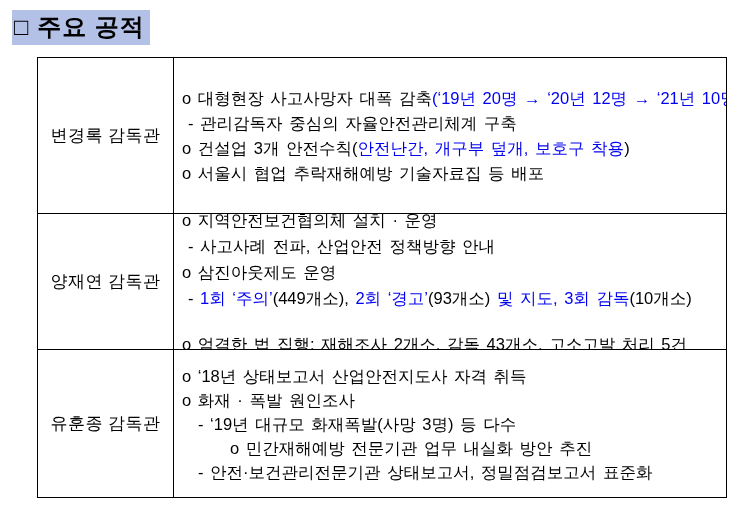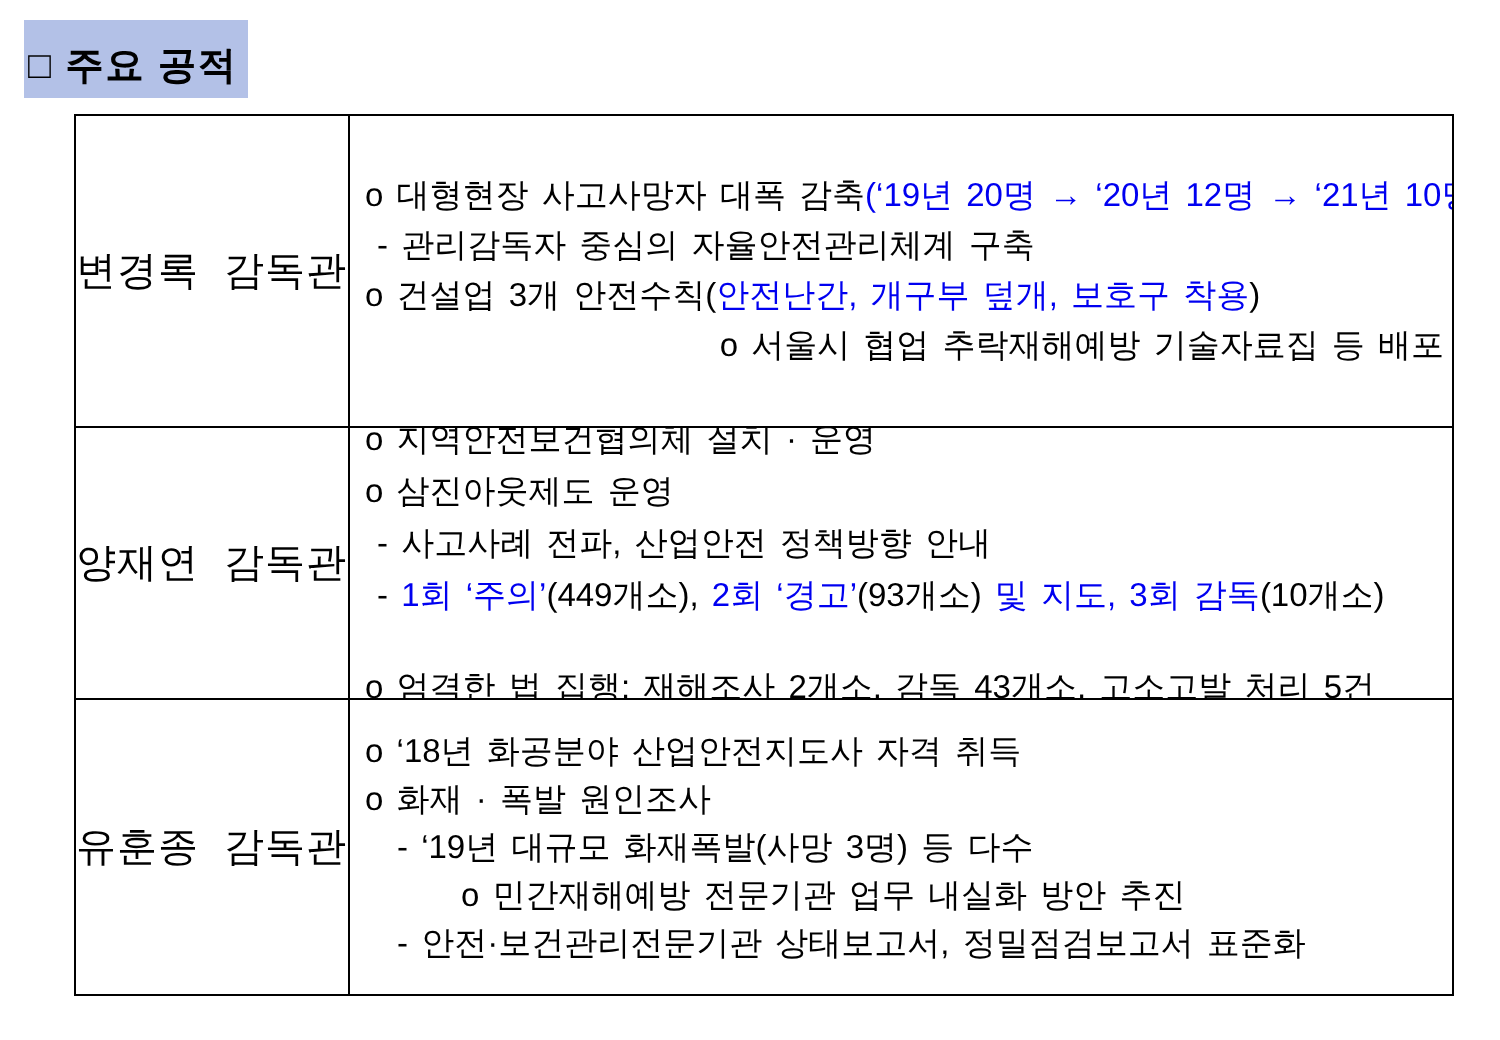--- a/index.html
+++ b/index.html
@@ -18,24 +18,24 @@
   }
   .page { position: relative; width: 750px; height: 520px; background: #fff; }
 
   .title-wrap {
     position: absolute;
     left: 12px; top: 10px;
   }
   .title-highlight {
     display: inline-block;
     background: var(--highlight);
-    font-size: 19px;
+    font-size: 24px;
     font-weight: bold;
     letter-spacing: 1px;
-    padding: 13px 5px 3px 2px;
+    padding: 3px 5px 3px 2px;
     line-height: 1.2;
     white-space: nowrap;
   }
 
   .table {
     position: absolute;
     left: 37px; top: 57px;
     width: 690px;
     border: 1.6px solid var(--border);
     background: #fff;
@@ -43,24 +43,23 @@
   .row { display: flex; width: 100%; }
   .row + .row { border-top: 1.6px solid var(--border); }
   .row.r0 { height: 155px; }
   .row.r1 { height: 136px; }
   .row.r2 { height: 148px; }
 
   .cell-left {
     flex: 0 0 136px;
     border-right: 1.6px solid var(--border);
     display: flex; align-items: center; justify-content: center;
-    font-size: 20px;
+    font-size: 17px;
     white-space: nowrap;
     letter-spacing: 0.5px;
-    font-family: Liberation Mono, monospace;
   }
   .cell-right {
     flex: 1 1 auto;
     display: flex; flex-direction: column; justify-content: center;
     padding: 2px 4px 2px 8px;
     overflow: hidden;
   }
   .line {
     font-size: 16.5px;
     white-space: nowrap;
@@ -81,37 +80,37 @@
     <span class="title-highlight">□ 주요 공적</span>
   </div>
 
   <div class="table" id="achievements-table">
       <div class="row r0">
         <div class="cell-left">변경록 감독관</div>
         <div class="cell-right">
           <div class="line" style="padding-left: 0px;"><span class="seg-black">o 대형현장 사고사망자 대폭 감축</span><span class="seg-blue">(‘19년 20명 → ‘20년 12명 → ‘21년 10명)</span></div>
           <div class="line" style="padding-left: 6px;"><span class="seg-black">- 관리감독자 중심의 자율안전관리체계 구축</span></div>
           <div class="line" style="padding-left: 0px;"><span class="seg-black">o 건설업 3개 안전수칙(</span><span class="seg-blue">안전난간, 개구부 덮개, 보호구 착용</span><span class="seg-black">)</span></div>
-          <div class="line" style="padding-left: 0px; text-align: right;"><span class="seg-black">o 서울시 협업 추락재해예방 기술자료집 등 배포</span></div>
+          <div class="line" style="padding-left: 0px;"><span class="seg-black">o 서울시 협업 추락재해예방 기술자료집 등 배포</span></div>
         </div>
       </div>
       <div class="row r1">
         <div class="cell-left">양재연 감독관</div>
         <div class="cell-right">
           <div class="line" style="padding-left: 0px;"><span class="seg-black">o 지역안전보건협의체 설치 · 운영</span></div>
+          <div class="line" style="padding-left: 6px;"><span class="seg-black">- 사고사례 전파, 산업안전 정책방향 안내</span></div>
           <div class="line" style="padding-left: 0px;"><span class="seg-black">o 삼진아웃제도 운영</span></div>
-          <div class="line" style="padding-left: 6px;"><span class="seg-black">- 사고사례 전파, 산업안전 정책방향 안내</span></div>
           <div class="line" style="padding-left: 6px;"><span class="seg-black">- </span><span class="seg-blue">1회 ‘주의’</span><span class="seg-black">(449개소), </span><span class="seg-blue">2회 ‘경고’</span><span class="seg-black">(93개소) </span><span class="seg-blue">및 지도, 3회 감독</span><span class="seg-black">(10개소)</span></div>
           <div class="line" style="padding-left: 0px; margin-top: 20px;"><span class="seg-black">o 엄격한 법 집행: 재해조사 2개소, 감독 43개소, 고소고발 처리 5건</span></div>
         </div>
       </div>
       <div class="row r2">
         <div class="cell-left">유훈종 감독관</div>
         <div class="cell-right">
-          <div class="line" style="padding-left: 0px;"><span class="seg-black">o ‘18년 화공분야 산업안전지도사 자격 취득</span></div>
+          <div class="line" style="padding-left: 0px;"><span class="seg-black">o ‘18년 상태보고서 산업안전지도사 자격 취득</span></div>
           <div class="line" style="padding-left: 0px;"><span class="seg-black">o 화재 · 폭발 원인조사</span></div>
           <div class="line" style="padding-left: 16px;"><span class="seg-black">- ‘19년 대규모 화재폭발(사망 3명) 등 다수</span></div>
           <div class="line" style="padding-left: 0px; margin-left: 48px;"><span class="seg-black">o 민간재해예방 전문기관 업무 내실화 방안 추진</span></div>
           <div class="line" style="padding-left: 16px;"><span class="seg-black">- 안전·보건관리전문기관 상태보고서, 정밀점검보고서 표준화</span></div>
         </div>
       </div>
     </div>
 </div>
 
 </body></html>

